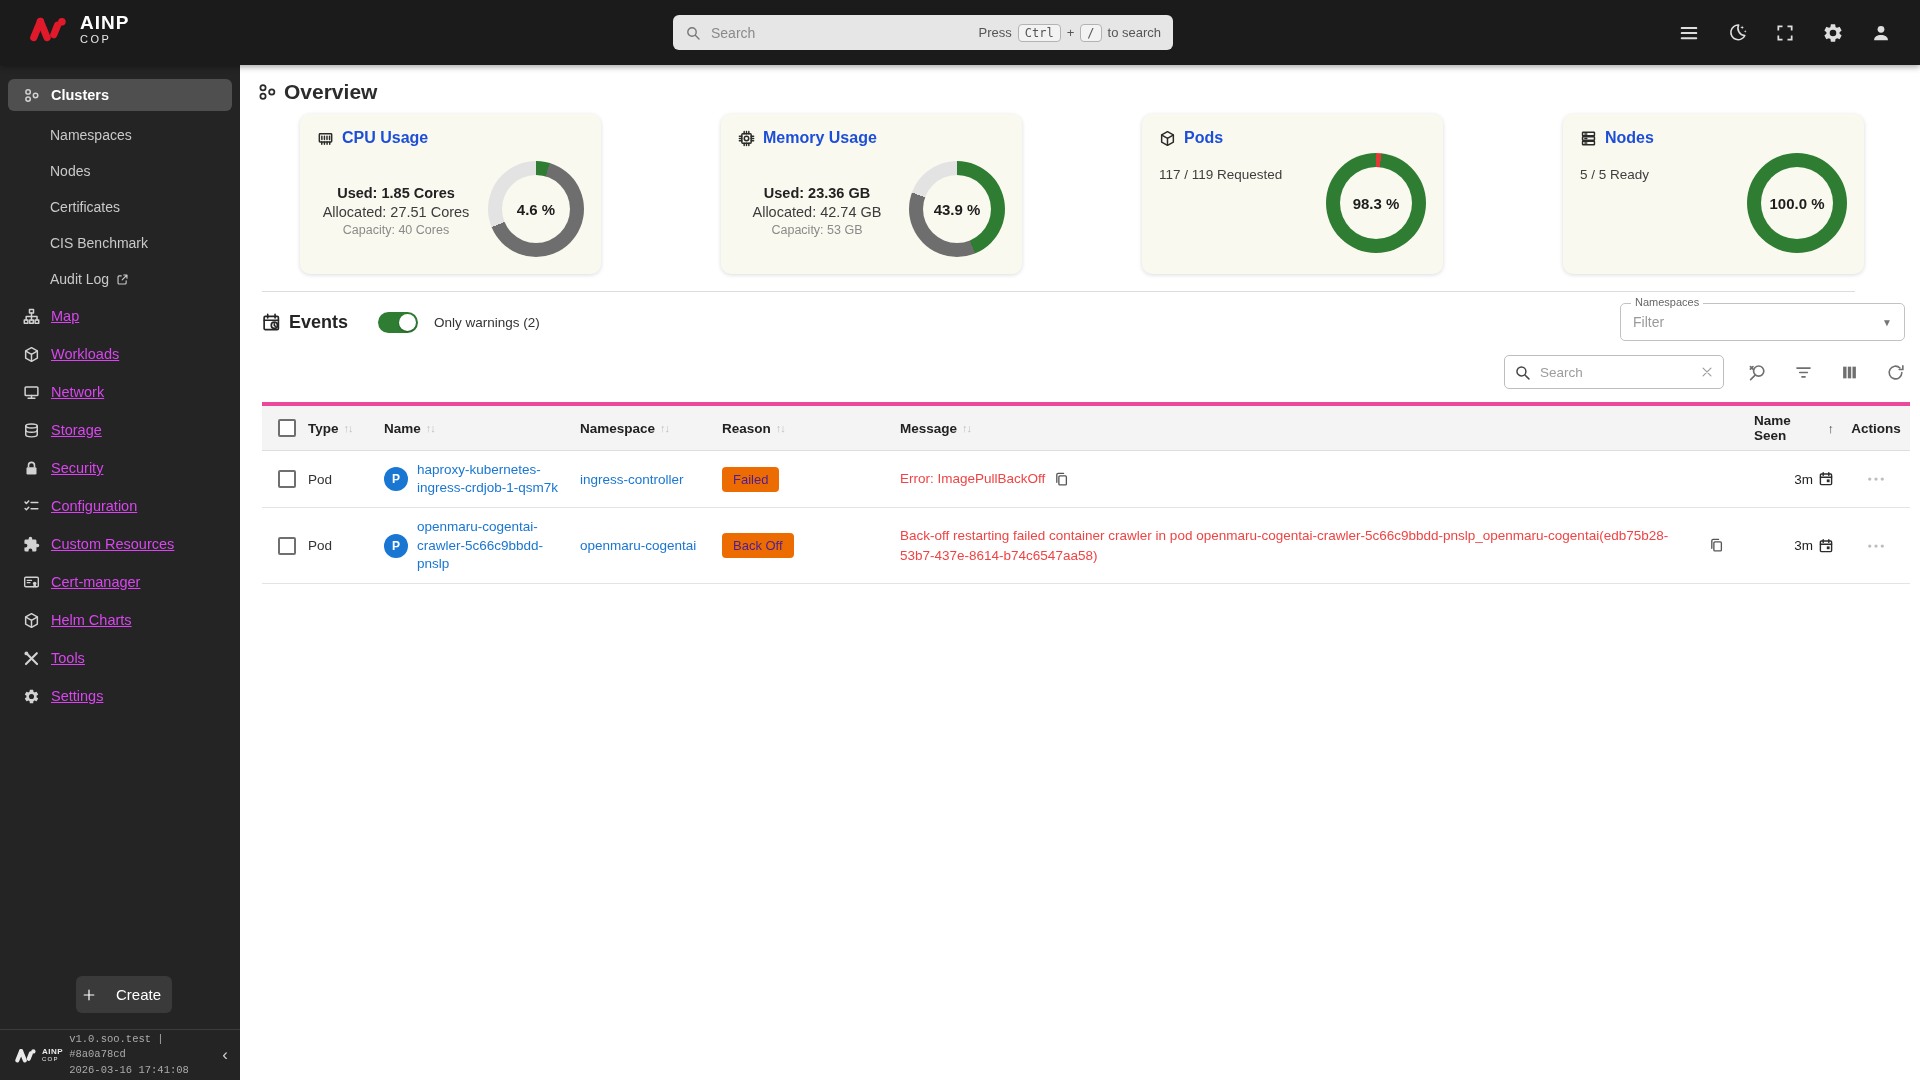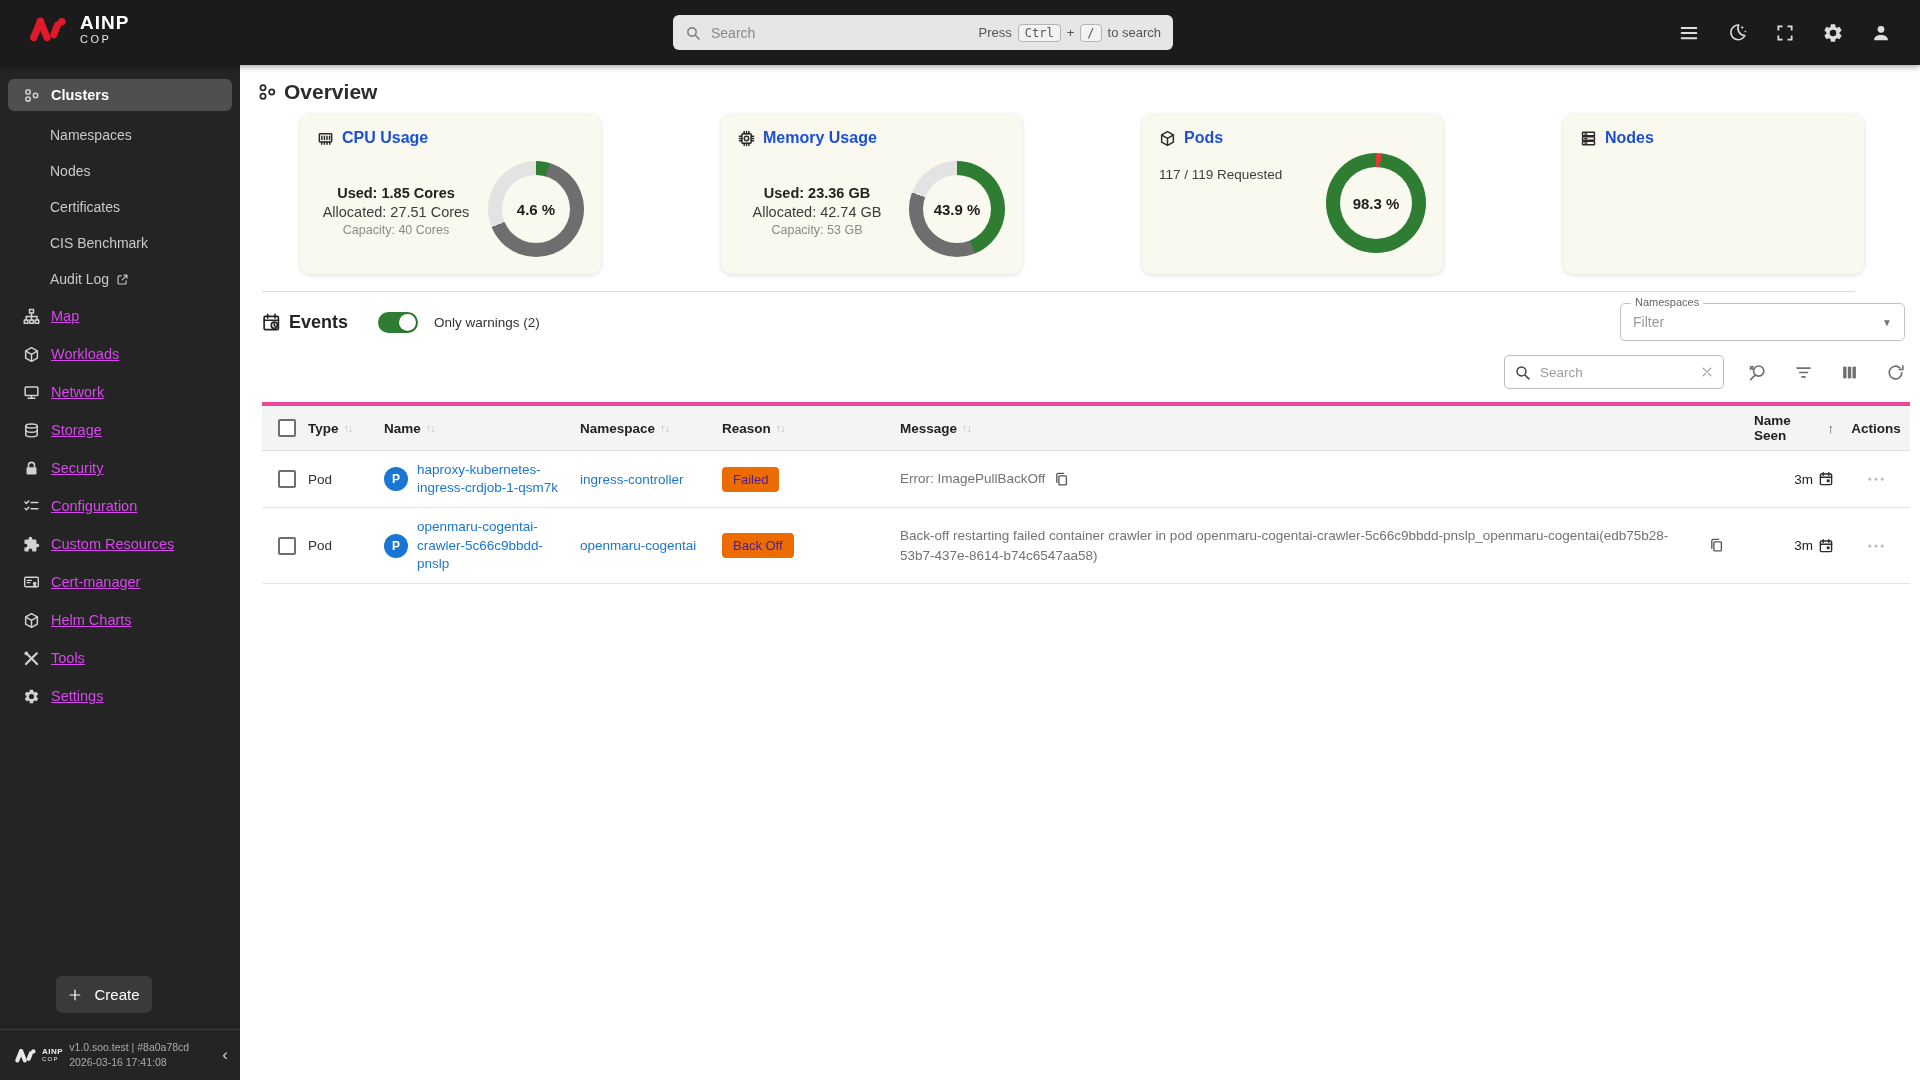--- a/index.html
+++ b/index.html
@@ -49,34 +49,34 @@
   .nav-sub {
     height:36px; display:flex; align-items:center; padding-left:50px; gap:7px;
     color:#c9c9c9; font-size:14px; cursor:pointer;
   }
   .nav-item {
     height:38px; display:flex; align-items:center; gap:11px; padding-left:23px;
     color:#d946ef; font-size:14.5px; cursor:pointer;text-decoration:underline;
   }
   .nav-item .ic, .nav-pill .ic { width:17px; height:17px; display:flex; align-items:center; justify-content:center; color:#d2d2d2; }
   .create-btn {
-    position:absolute; bottom:67px; left:56px; width:96px; height:37px;
+    position:absolute; bottom:67px; left:76px; width:96px; height:37px;
     background:#3a3a3a; border:none; border-radius:6px; color:#ffffff;
     font-size:15px; font-family:"Liberation Sans", sans-serif;
-    display:flex; align-items:center; justify-content:center; gap:12px; cursor:pointer;
+    display:flex; align-items:center; gap:20px; cursor:pointer;
   }
   .side-footer {
     position:absolute; bottom:0; left:0; width:240px; height:51px;
     border-top:1px solid #3c3c3c; display:flex; align-items:center; padding:0 8px 0 14px; gap:6px;
   }
   .mini-logo { display:flex; align-items:center; gap:4px; color:#e9e9e9; }
   .mini-logo-text { display:flex; flex-direction:column; line-height:1; }
   .mini-logo-text .a { font-size:8px; font-weight:bold; letter-spacing:.5px; }
   .mini-logo-text .b { font-size:6px; letter-spacing:1.2px; }
-  .version { flex:1; font-size:10.5px; color:#ababab; line-height:1.45; }
+  .version { flex:1; font-size:10.5px; color:#ababab; line-height:1.45;font-family:Liberation Mono, monospace; }
   .collapse { color:#cfcfcf; font-size:17px; cursor:pointer; padding:0 4px; }
 
   
   .main { position:fixed; top:65px; left:240px; width:1680px; height:1015px; background:#fff; overflow:hidden; }
   .page-title { display:flex; align-items:center; gap:7px; margin:15px 0 0 17px; font-size:21px; font-weight:bold; color:#2c2c2c; }
   .page-title .ic { color:#2c2c2c; display:flex; }
 
   
   .cards-row { display:flex; margin:10px 56px 0 60px; justify-content:space-between; }
   .card {
@@ -148,21 +148,21 @@
     width:24px; height:24px; border-radius:50%; background:#1976d2; color:#fff;
     font-size:12px; font-weight:bold; display:flex; align-items:center; justify-content:center; flex:none;
   }
   a.lnk { color:#1976d2; text-decoration:none; cursor:pointer; }
   .name-txt { max-width:154px; overflow-wrap:break-word; line-height:1.35; display:inline-block; }
   .badge {
     display:inline-block; background:#ed6c02; color:#4c1d95; font-size:13px;
     padding:5px 11px; border-radius:4px; white-space:nowrap;
   }
   .msg-cell { display:flex; align-items:center; gap:9px; }
-  .msg-txt { max-width:800px; overflow-wrap:anywhere; line-height:1.5; color:#737373; }
+  .msg-txt { max-width:800px; overflow-wrap:anywhere; line-height:1.5; color:#ef4444; }
   .icon-btn { color:#555; cursor:pointer; display:flex; flex:none; }
   .seen-cell { display:flex; align-items:center; justify-content:flex-end; gap:5px; padding-right:8px; color:#222; }
   .seen-cell .ic { color:#2b2b2b; display:flex; }
   .actions-cell { display:flex; justify-content:center; color:#bdbdbd; cursor:pointer; }
   .th.right { justify-content:flex-end; padding-right:8px; }
   .th.center { justify-content:center; }
 </style>
 </head>
 <body>
 
@@ -484,20 +484,28 @@
         <span class="ic">
           <svg class="i" width="17" height="17" viewBox="0 0 16 16" stroke-width="1.2">
             <rect x="2.4" y="2.2" width="11.2" height="3.2" rx="0.5"></rect>
             <rect x="2.4" y="6.4" width="11.2" height="3.2" rx="0.5"></rect>
             <rect x="2.4" y="10.6" width="11.2" height="3.2" rx="0.5"></rect>
             <path d="M4.6 3.8h1.8M4.6 8h1.8M4.6 12.2h1.8"></path>
           </svg>
         </span>
         <span>Nodes</span>
       </div>
+      <div class="card-body">
+        <div class="card-sub">5 / 5 Ready</div>
+        <div class="donut d100" style="background: conic-gradient(rgb(46, 125, 50) 0%, rgb(46, 125, 50) 100%);">
+          <div class="hole">
+              <span>100.0 %</span>
+            </div>
+        </div>
+      </div>
     </div>
 
   </div>
 
   <div class="section-divider"></div>
 
   <div class="events-header">
     <div class="events-left">
       <div class="events-title">
         <svg class="i" width="19" height="19" viewBox="0 0 16 16" stroke-width="1.3">

